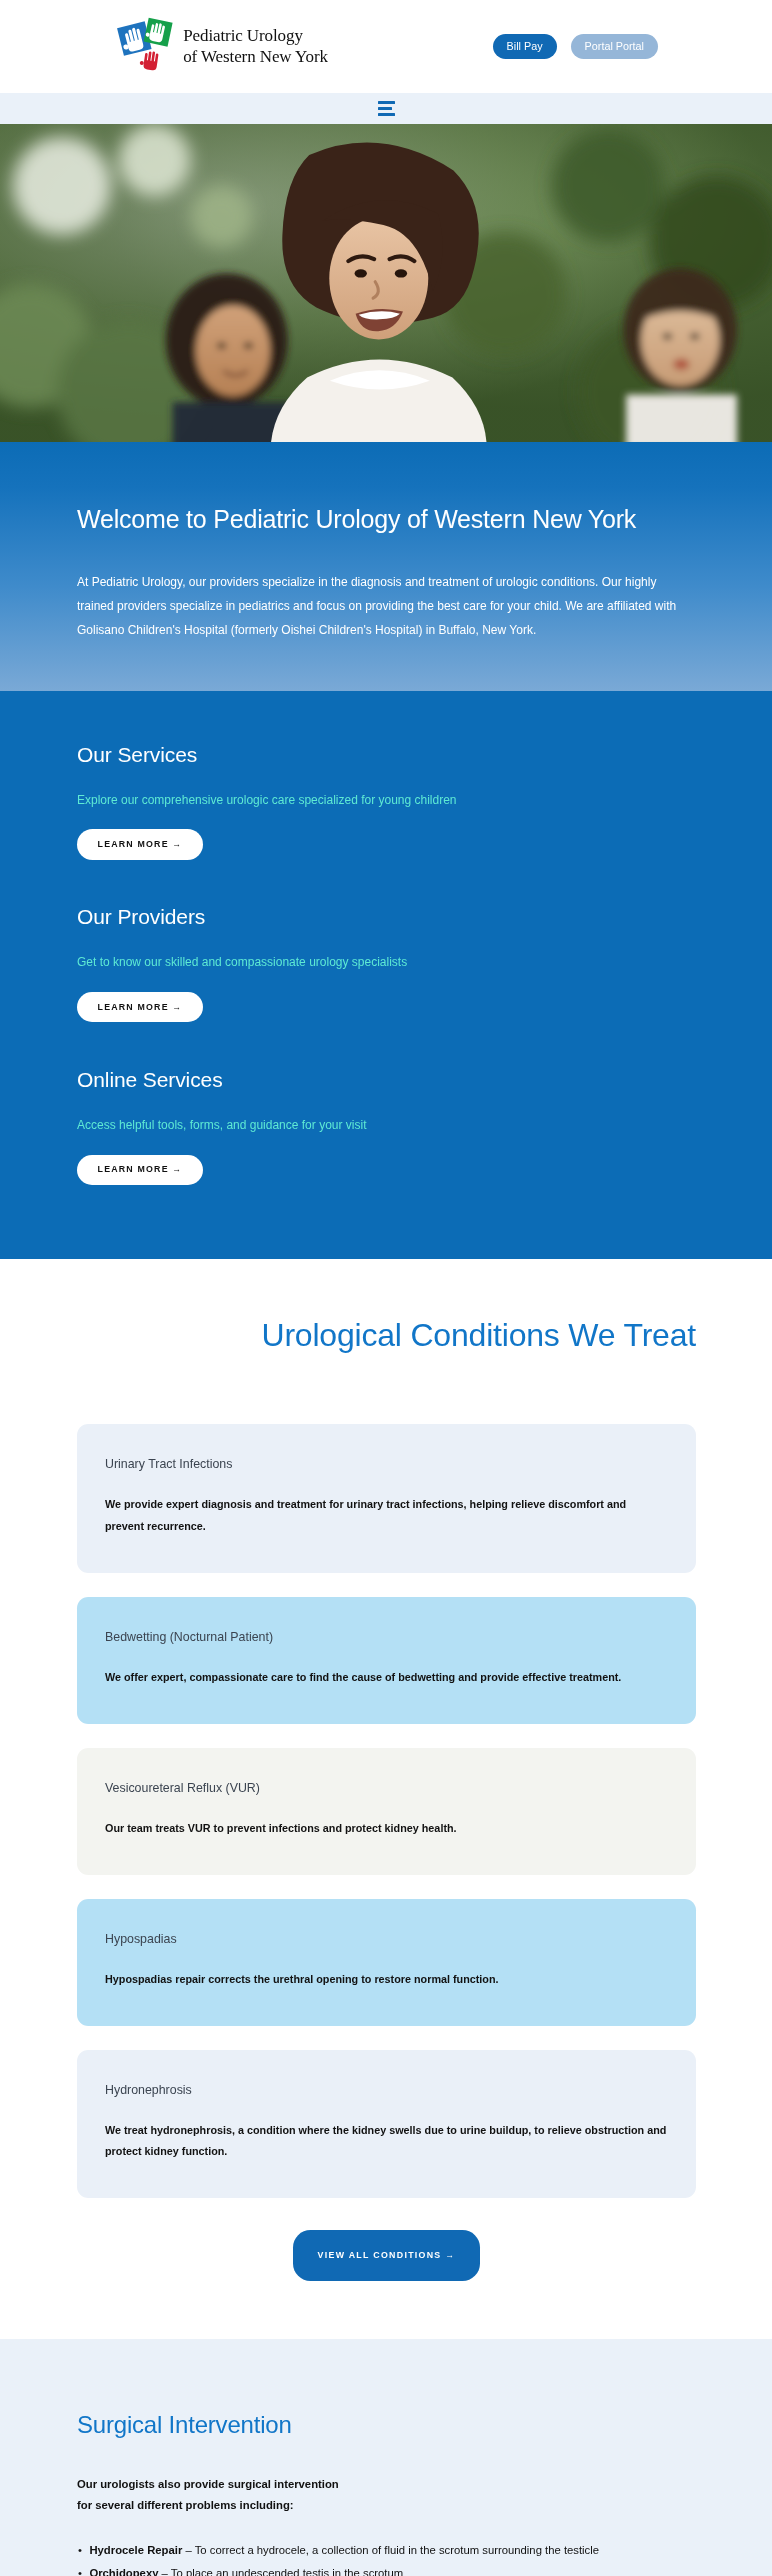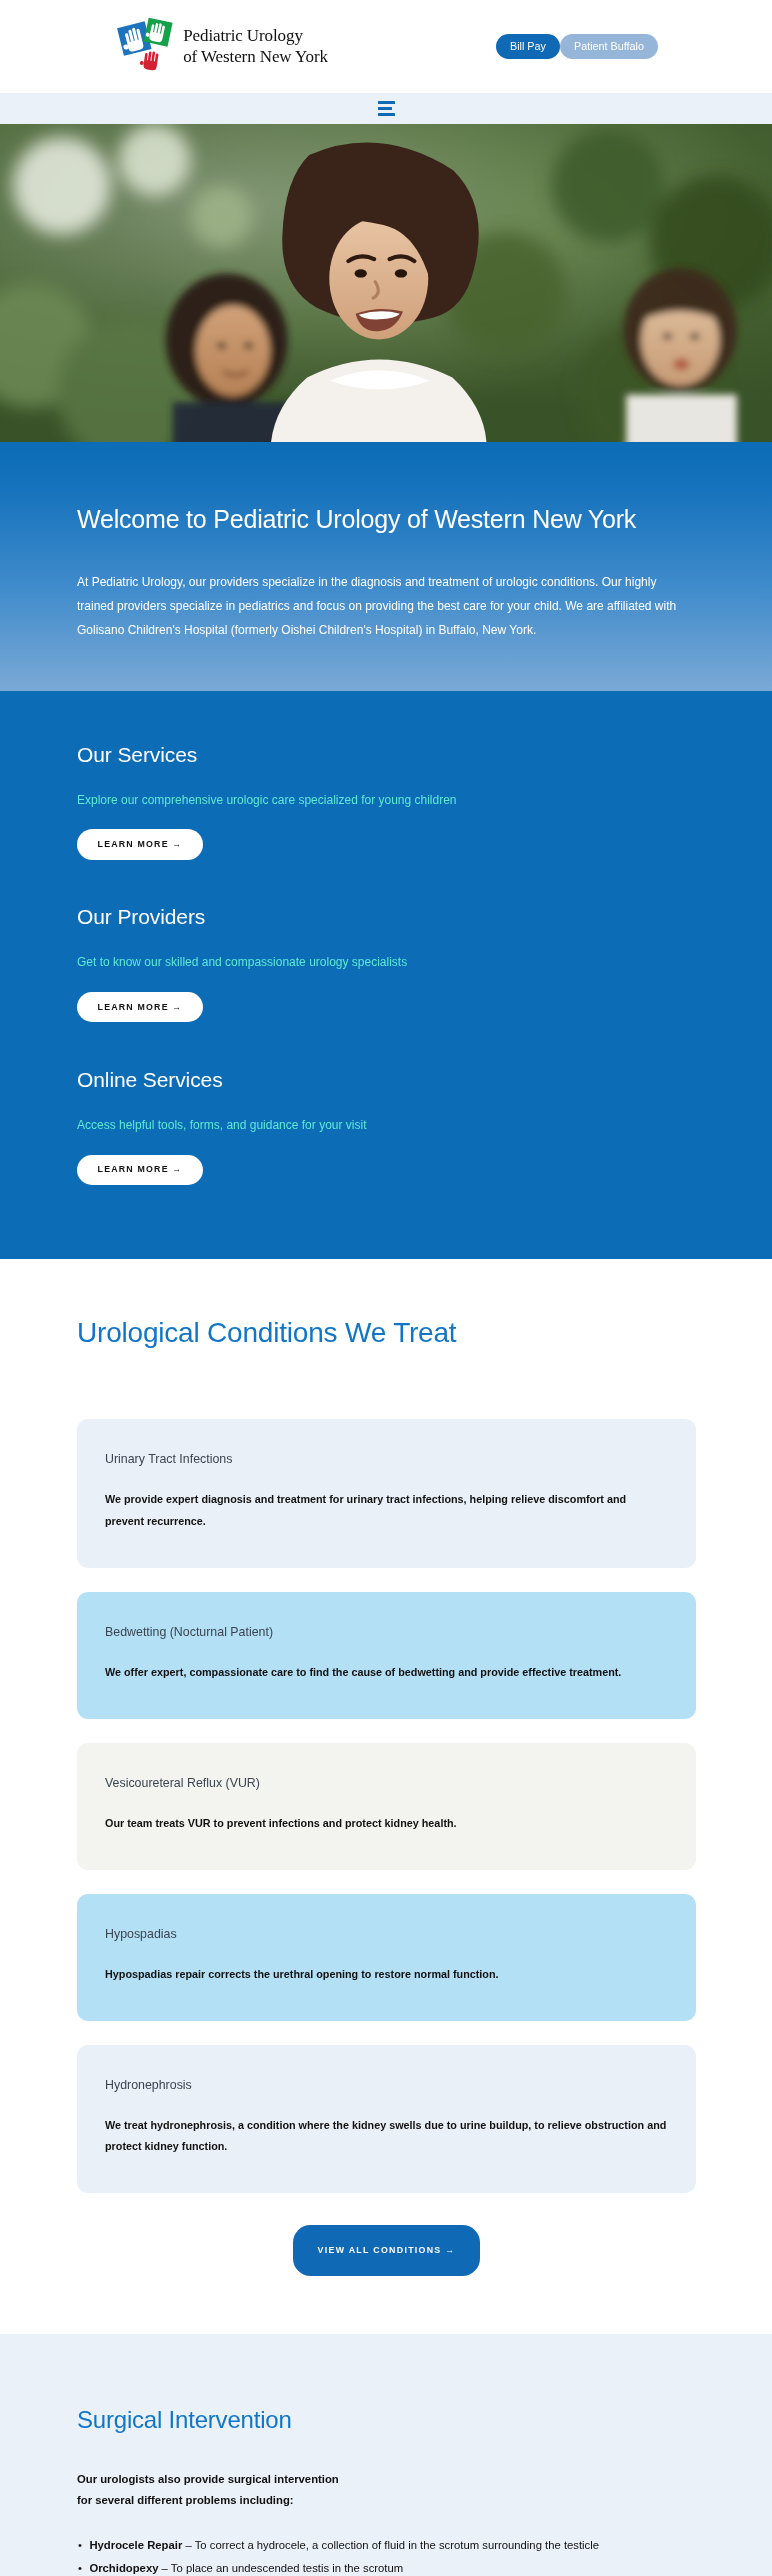--- a/index.html
+++ b/index.html
@@ -26,21 +26,21 @@
   .logo-mark svg { width:100%; height:100%; display:block; }
   .brand-name {
     font-family:"Liberation Serif", serif;
     font-size:17px;
     line-height:1.18;
     color:#111111;
     font-weight:400;
     white-space:nowrap;
     letter-spacing:-0.1px;
   }
-  .header-actions { display:flex; gap:0; align-items:center; }
+  .header-actions { display:flex; gap:14px; align-items:center; }
   .btn-pill {
     border:none;
     border-radius:515px;
     color:#ffffff;
     font-size:10.8px;
     font-family:"Liberation Sans", sans-serif;
     padding:6.7px 14px;
     cursor:pointer;
     white-space:nowrap;
     line-height:1;
@@ -123,22 +123,22 @@
     letter-spacing:1.2px;
     padding:10.8px 20.6px;
     cursor:pointer;
     font-family:"Liberation Sans", sans-serif;
     line-height:1;
   }
 
   
   .conditions { background:#ffffff; padding:58px 77px 58px 77px; }
   .conditions h2 {
-    text-align:left;
-    font-size:28px;
+    text-align:right;
+    font-size:32px;
     font-weight:400;
     color:#1176c8;
     margin-bottom:70px;
     letter-spacing:-0.2px;
   }
   .cond-card {
     border-radius:11.3px;
     padding:33px 28px 36px 28px;
     margin-bottom:21.6px;
     margin-top:24px;
@@ -248,21 +248,21 @@
           </g>
         </svg>
       </span>
       <span class="brand-name">
         <span>Pediatric Urology</span><br>
         <span>of Western New York</span>
       </span>
     </a>
     <div class="header-actions">
       <button class="btn-pill btn-billpay">Bill Pay</button>
-      <button class="btn-pill btn-portal">Patient Buffalo</button>
+      <button class="btn-pill btn-portal">Portal Portal</button>
     </div>
   </div>
 
   <div class="navbar">
     <div class="hamburger">
       <span></span>
       <span></span>
       <span></span>
     </div>
   </div>

